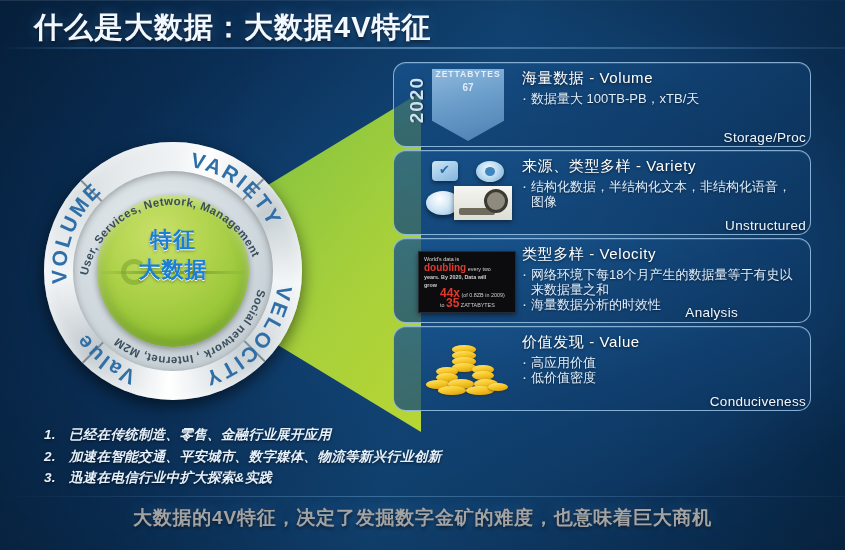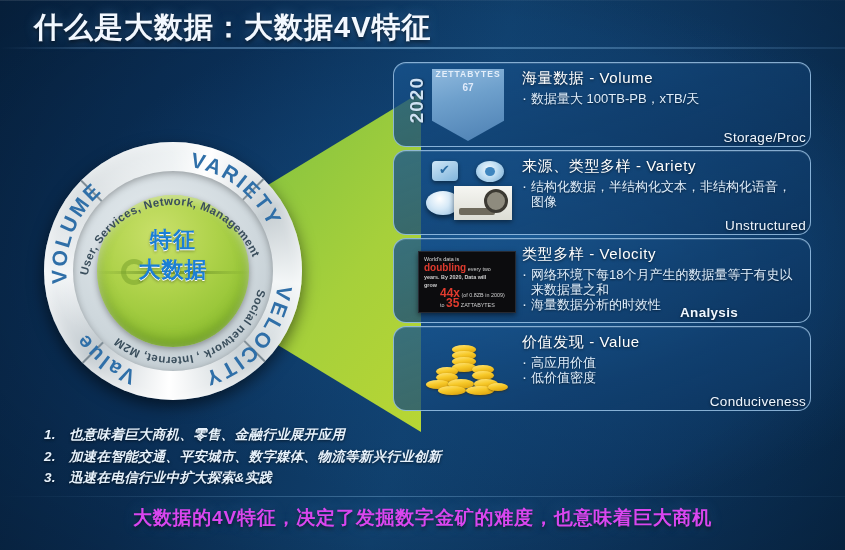--- a/index.html
+++ b/index.html
@@ -138,21 +138,21 @@
   }
   .bullet::before {
     content:"\00B7"; position:absolute; left:0; top:-1px;
     color:#dfeefc; font-size:15px; line-height:15px;
   }
   .panel-tag {
     position:absolute; right:4px; bottom:1px;
     color:#f0f7ff; font-size:13.5px; letter-spacing:0.3px;
     text-shadow:0 1px 3px rgba(0,0,0,0.6);
   }
-  .panel-tag.mid { bottom:2px; right:72px;font-weight:bold; }
+  .panel-tag.mid { bottom:2px; right:72px; }
 
   
   .vol-year {
     position:absolute; left:2px; top:14px;
     writing-mode:vertical-rl; transform:rotate(180deg);
     color:#cfe2f4; font-size:19px; font-weight:bold; letter-spacing:1px;
     text-shadow:0 1px 2px rgba(0,0,0,0.5);
   }
   .vol-shield {
     position:absolute; left:28px; top:6px; width:72px; height:72px;
@@ -241,21 +241,21 @@
     color:#e6f1fb; font-size:13.5px; font-style:italic; font-weight:bold;
     line-height:21.5px; letter-spacing:0.3px;
     text-shadow:0 1px 3px rgba(0,0,0,0.6);
     display:flex; gap:9px; white-space:nowrap;
   }
   .li-n { width:16px; flex:0 0 16px; }
 
   
   #footer {
     position:absolute; left:0; right:0; top:505px; text-align:center;
-    color:#d946ef; font-size:19px; font-weight:bold; letter-spacing:0.8px;
+    color:#a3a3a3; font-size:19px; font-weight:bold; letter-spacing:0.8px;
     text-shadow:0 2px 5px rgba(0,0,0,0.7), 0 0 14px rgba(110,180,255,0.3);
   }
   #footer-rule {
     position:absolute; left:0; top:496px; width:845px; height:1px;
     background:linear-gradient(90deg,rgba(150,205,255,0.0),rgba(160,215,255,0.30) 45%,rgba(150,205,255,0.05));
   }
 </style>
 </head>
 <body>
 
@@ -421,21 +421,21 @@
       </div>
     </div>
     <div class="panel-tag">Conduciveness</div>
   </div>
 
 </div>
 
 <div id="list">
   <div class="li">
     <span class="li-n">1.</span>
-    <span>也意味着巨大商机、零售、金融行业展开应用</span>
+    <span>已经在传统制造、零售、金融行业展开应用</span>
   </div>
   <div class="li">
     <span class="li-n">2.</span>
     <span>加速在智能交通、平安城市、数字媒体、物流等新兴行业创新</span>
   </div>
   <div class="li">
     <span class="li-n">3.</span>
     <span>迅速在电信行业中扩大探索&amp;实践</span>
   </div>
 </div>

